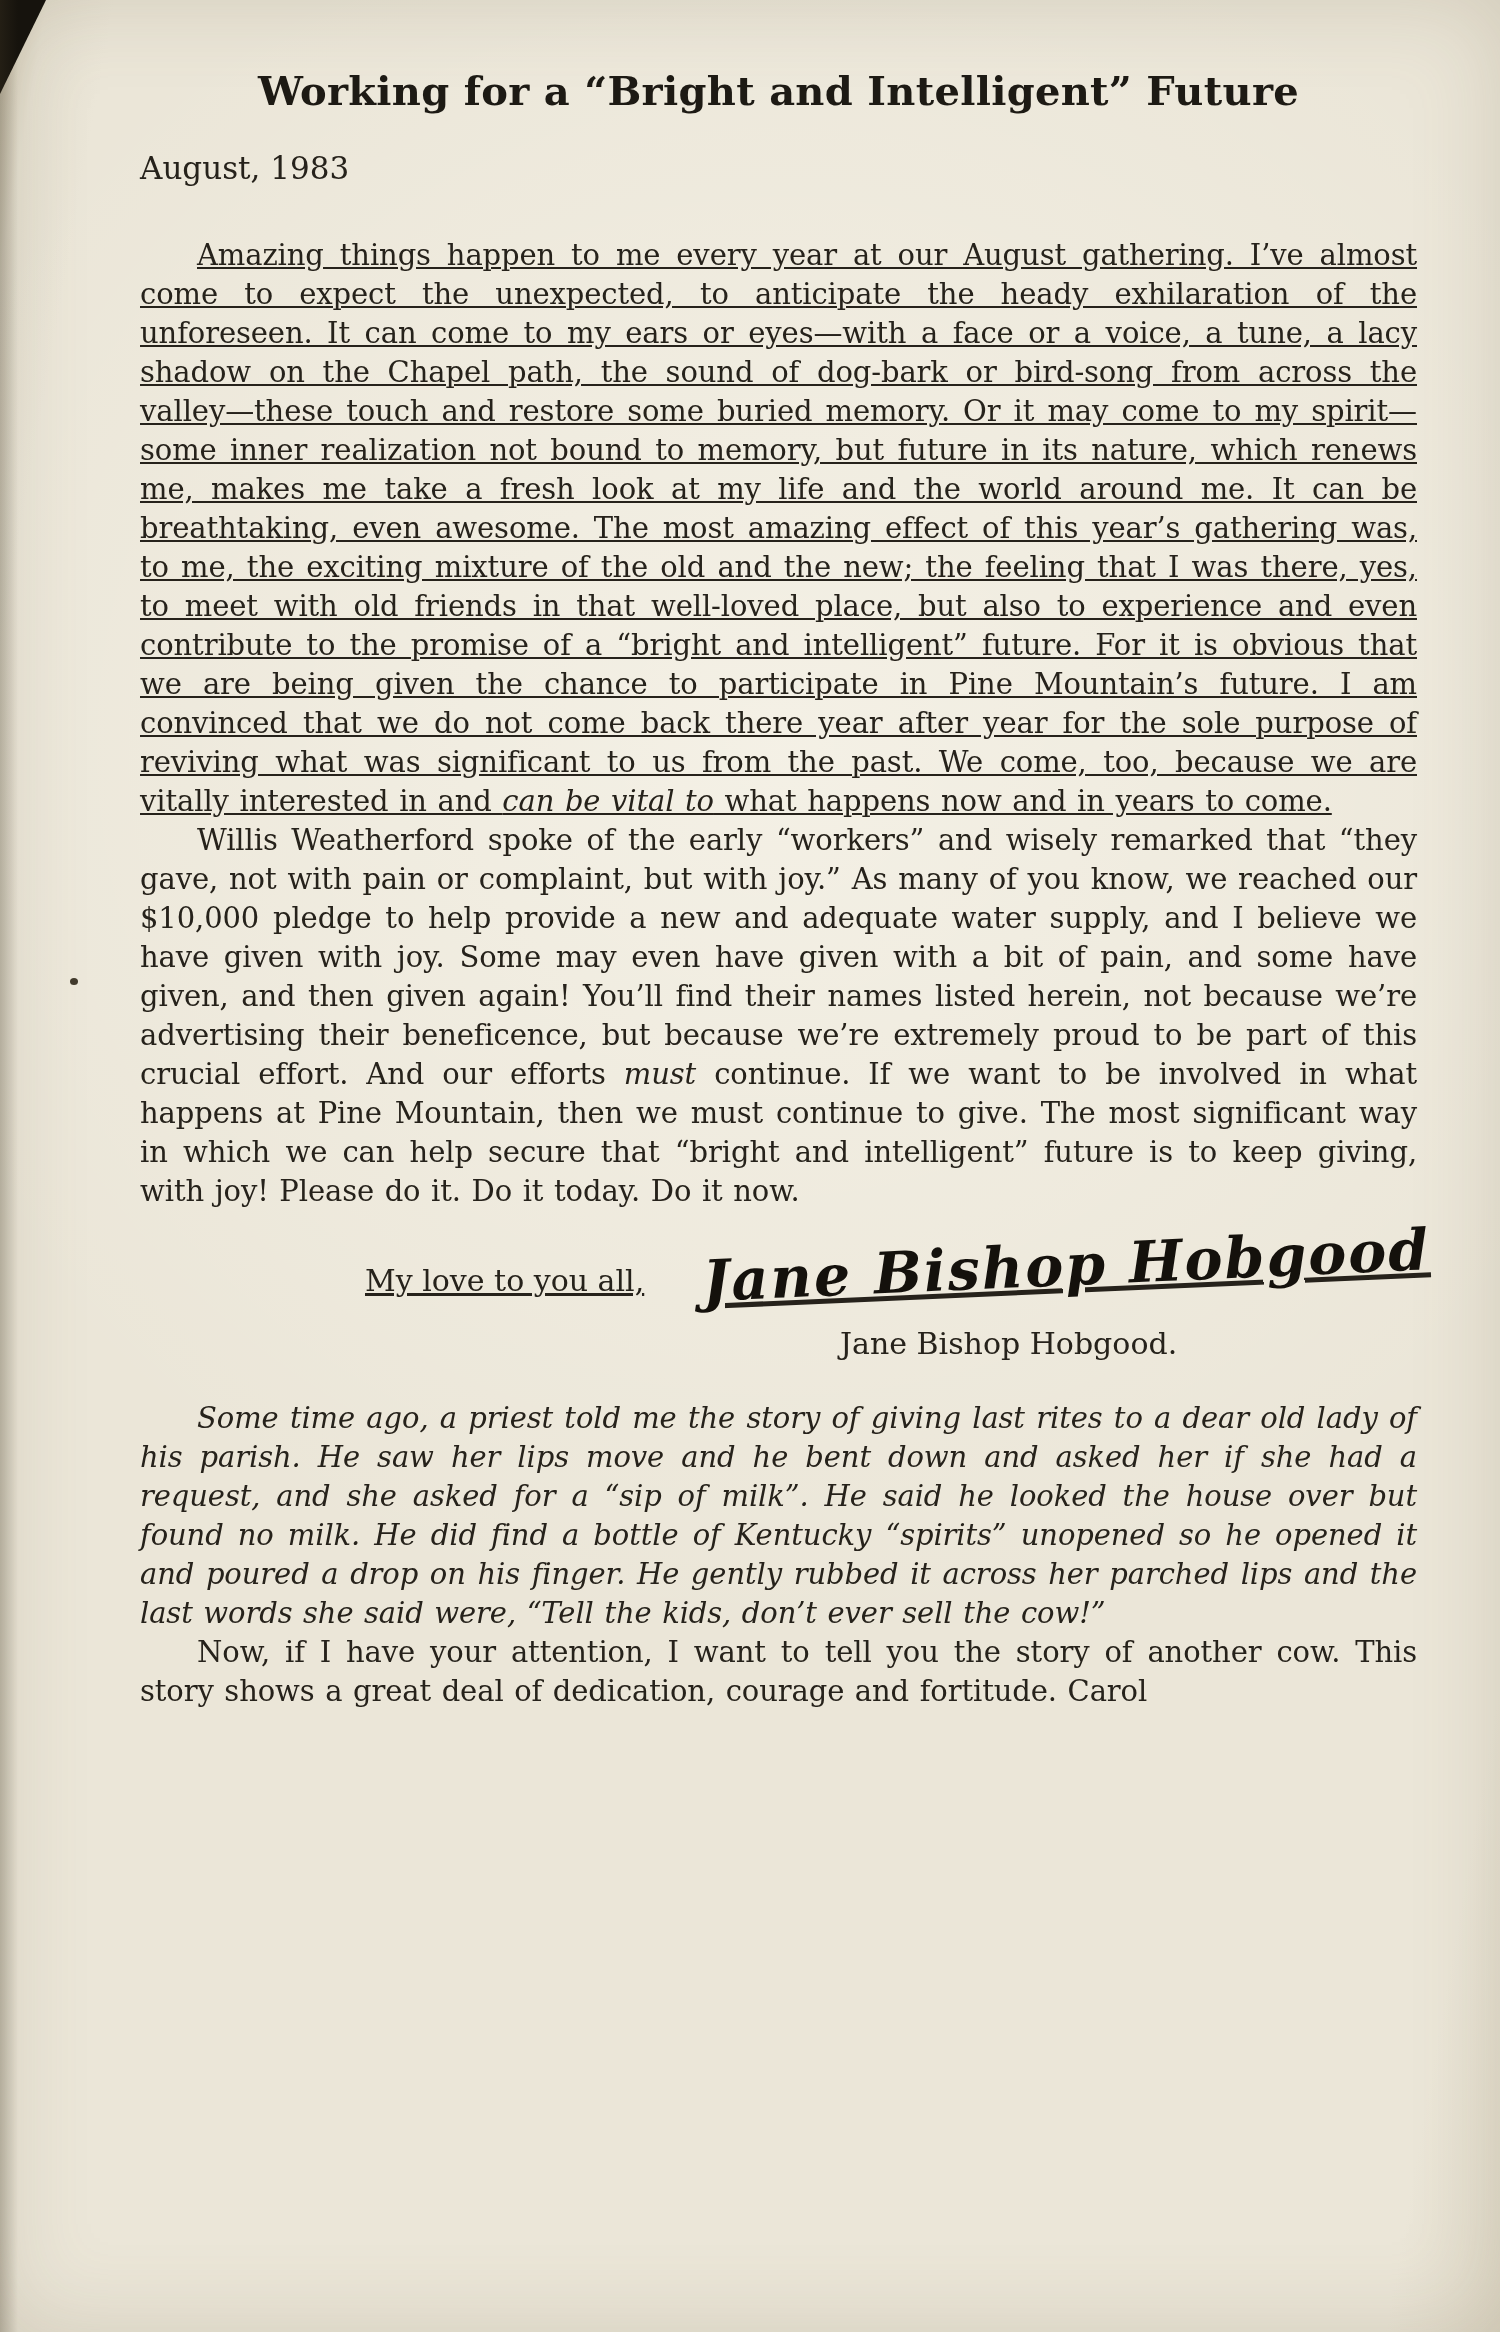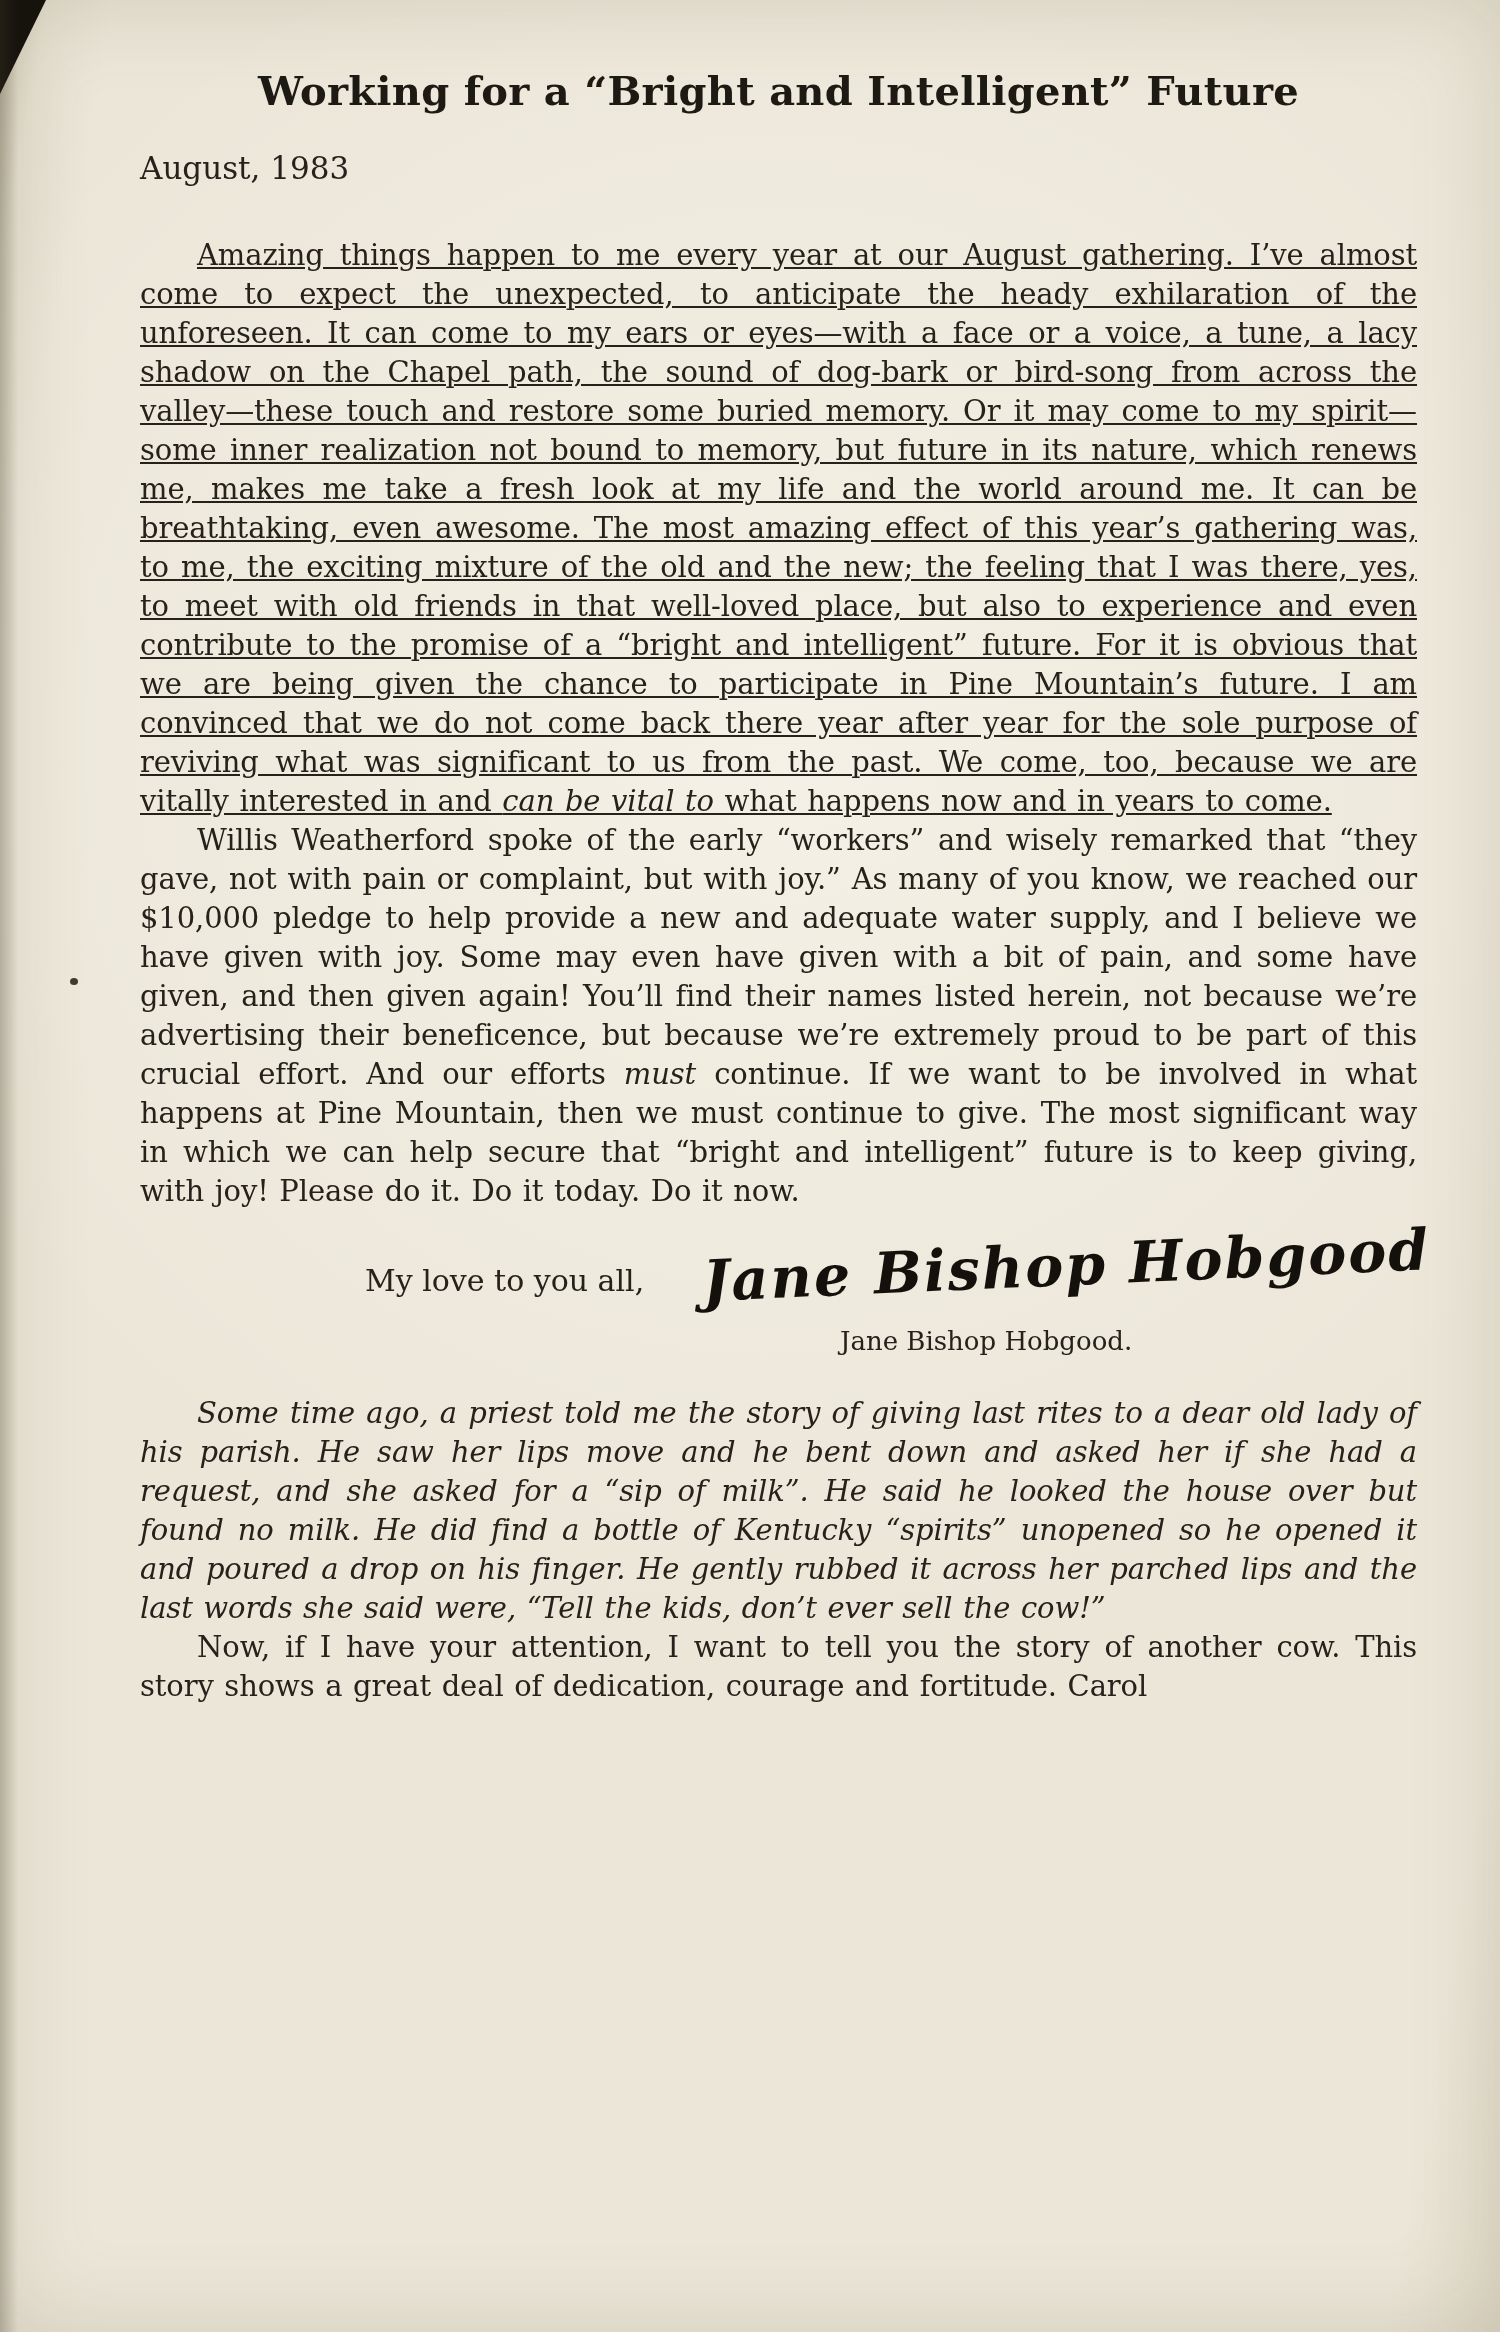--- a/index.html
+++ b/index.html
@@ -67,20 +67,21 @@
     text-align: justify;
     text-indent: 57px;
     letter-spacing: -0.1px;
     word-spacing: 1.5px;
   }
   .p1 { margin-top: 50px; text-decoration: underline; }
   .sig-row {
     margin-top: 36px;
     display: flex;
     align-items: flex-end;
+    text-decoration: underline;
   }
   .valediction {
     margin-left: 225px;
     font-size: 30px;
     white-space: nowrap;
     padding-bottom: 16px;
   }
   .signature {
     margin-left: 60px;
     font-size: 57px;
@@ -88,21 +89,21 @@
     font-weight: 600;
     letter-spacing: 2px;
     white-space: nowrap;
     color: #14110c;
     transform: rotate(-2.5deg);
     transform-origin: left bottom;
   }
   .sig-printed {
     margin-top: 12px;
     margin-left: 700px;
-    font-size: 26px;
+    font-size: 30px;
   }
   .note {
     margin: 32px 0 0 0;
     font-style: italic;
     font-size: 28px;
     line-height: 38px;
     text-align: left;
   }
   h2.gossip {
     margin: 60px 0 0 0;

